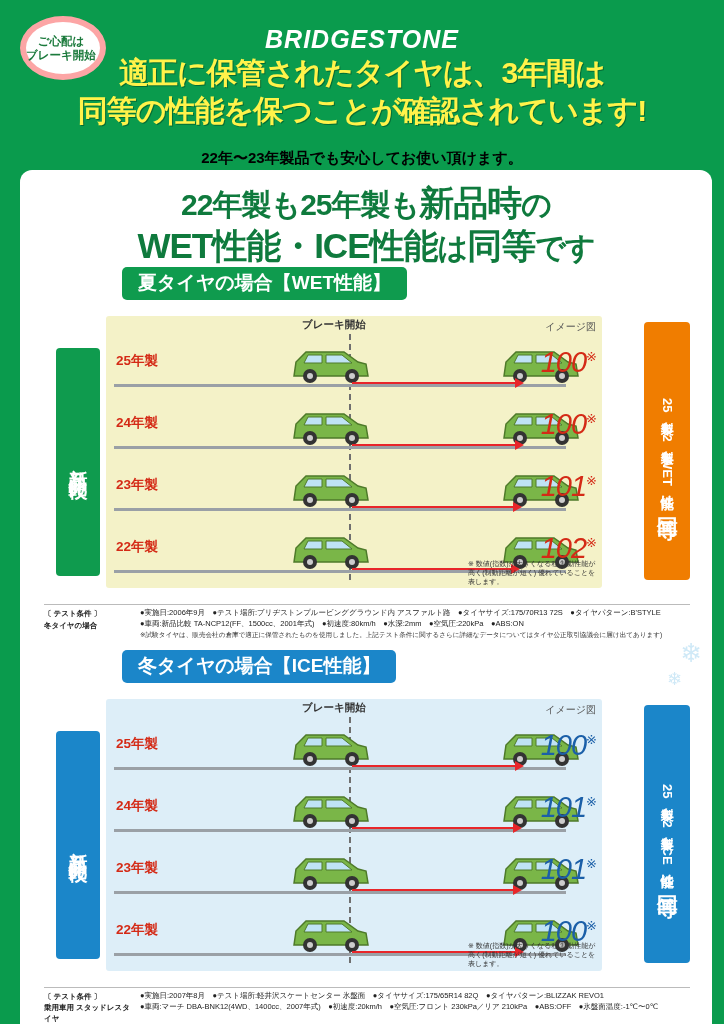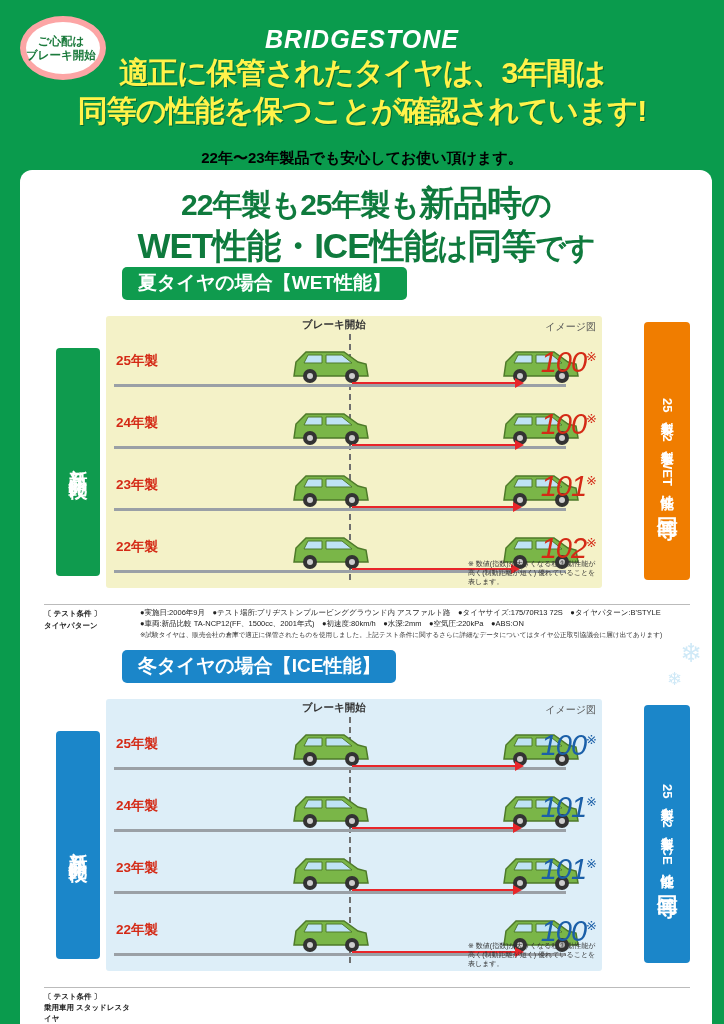--- a/index.html
+++ b/index.html
@@ -391,21 +391,21 @@
         <div class="right-label">
           <span>25年製も22年製も</span>
           <span>WET性能は</span>
           <span class="rl-big">同等</span>
         </div>
       </div>
 
       <div class="cond">
         <div class="label">
           <span>〔 テスト条件 〕</span><br>
-          <span>タイヤパターン</span>
+          <span>冬タイヤの場合</span>
         </div>
         <div class="body">
           <span class="ln">●実施日:2006年9月　●テスト場所:ブリヂストンプルービンググラウンド内 アスファルト路　●タイヤサイズ:175/70R13 72S　●タイヤパターン:B'STYLE</span>
           <span class="ln">●車両:新品比較 TA-NCP12(FF、1500cc、2001年式)　●初速度:80km/h　●水深:2mm　●空気圧:220kPa　●ABS:ON</span>
           <span class="ln small">※試験タイヤは、販売会社の倉庫で適正に保管されたものを使用しました。上記テスト条件に関するさらに詳細なデータについてはタイヤ公正取引協議会に届け出てあります)</span>
         </div>
       </div>
     </div>
 
     <div class="section sec-winter" style="margin-top:10px;">
@@ -557,20 +557,25 @@
           <span>ICE性能は</span>
           <span class="rl-big">同等</span>
         </div>
       </div>
 
       <div class="cond">
         <div class="label">
           <span>〔 テスト条件 〕</span><br>
           <span>乗用車用
 スタッドレスタイヤ</span>
+        </div>
+        <div class="body">
+          <span class="ln">●実施日:2007年8月　●テスト場所:軽井沢スケートセンター 氷盤面　●タイヤサイズ:175/65R14 82Q　●タイヤパターン:BLIZZAK REVO1</span>
+          <span class="ln">●車両:マーチ DBA-BNK12(4WD、1400cc、2007年式)　●初速度:20km/h　●空気圧:フロント 230kPa／リア 210kPa　●ABS:OFF　●氷盤面温度:-1℃〜0℃</span>
+
         </div>
       </div>
     </div>
 
     <span class="snow s1">❄</span>
     <span class="snow s2">❄</span>
     <span class="snow s3">❄</span>
     <span class="snow s4">❄</span>
     <span class="snow s5">❄</span>
   </div>

